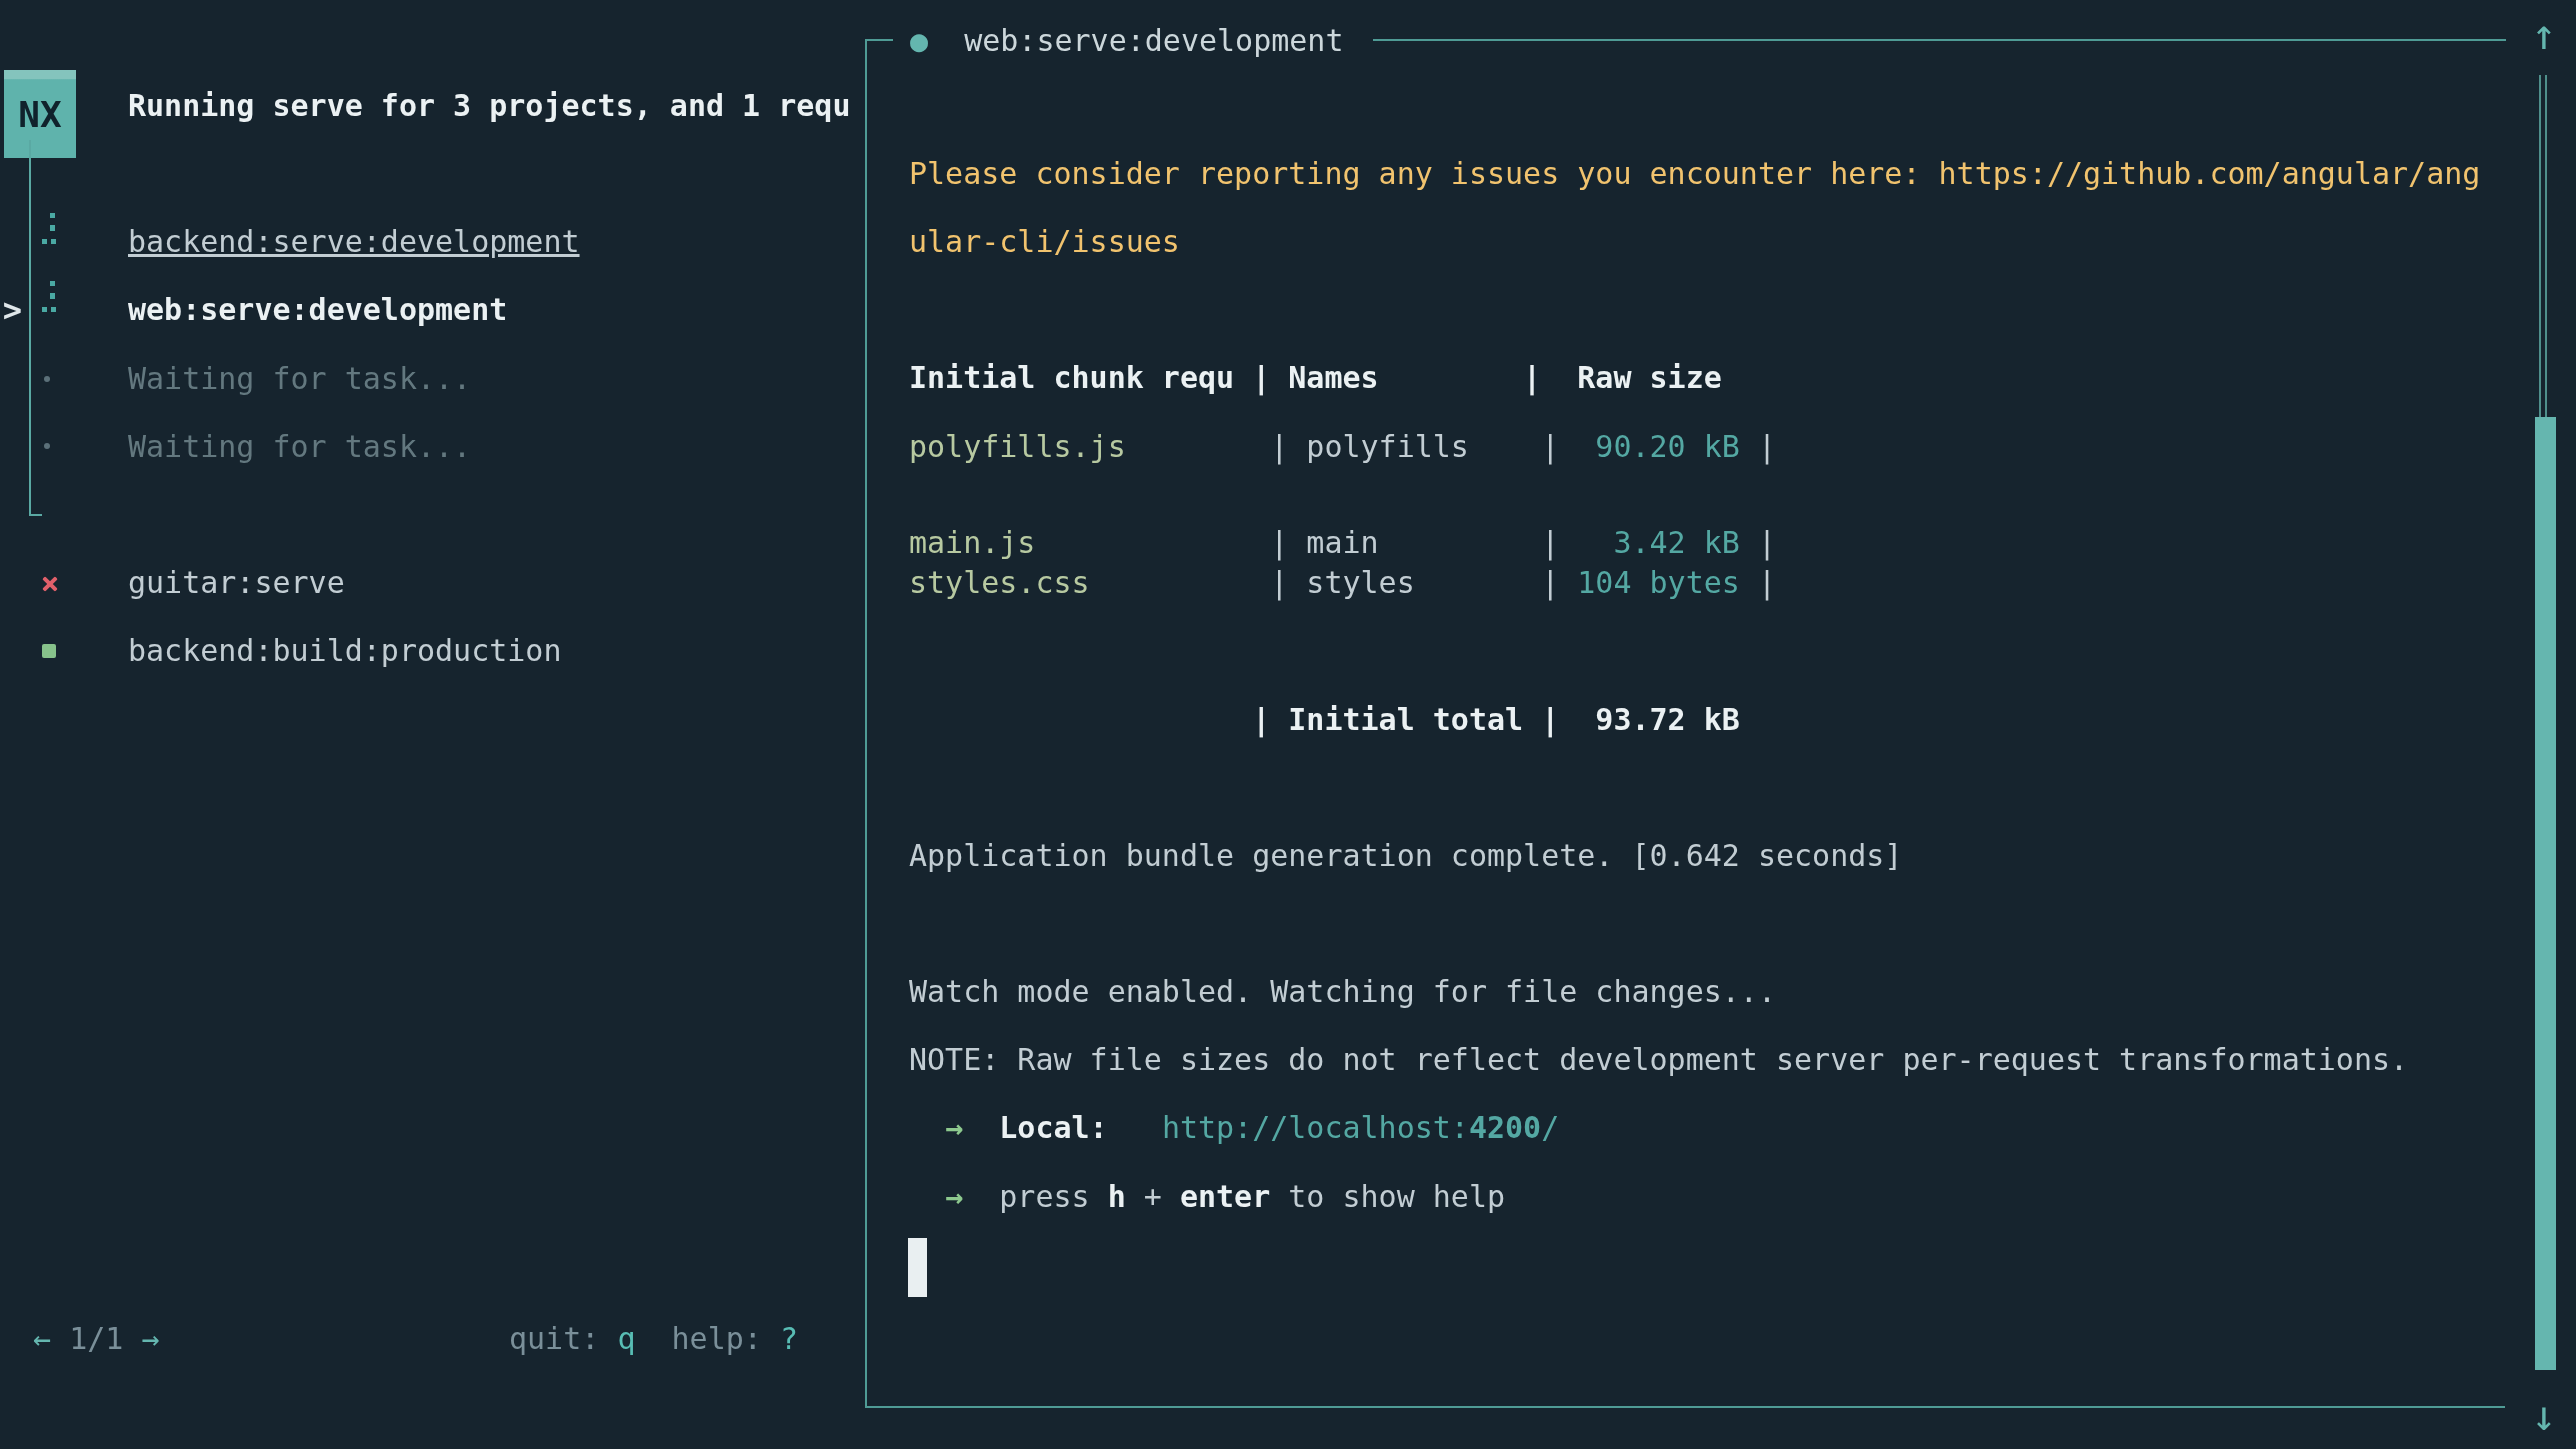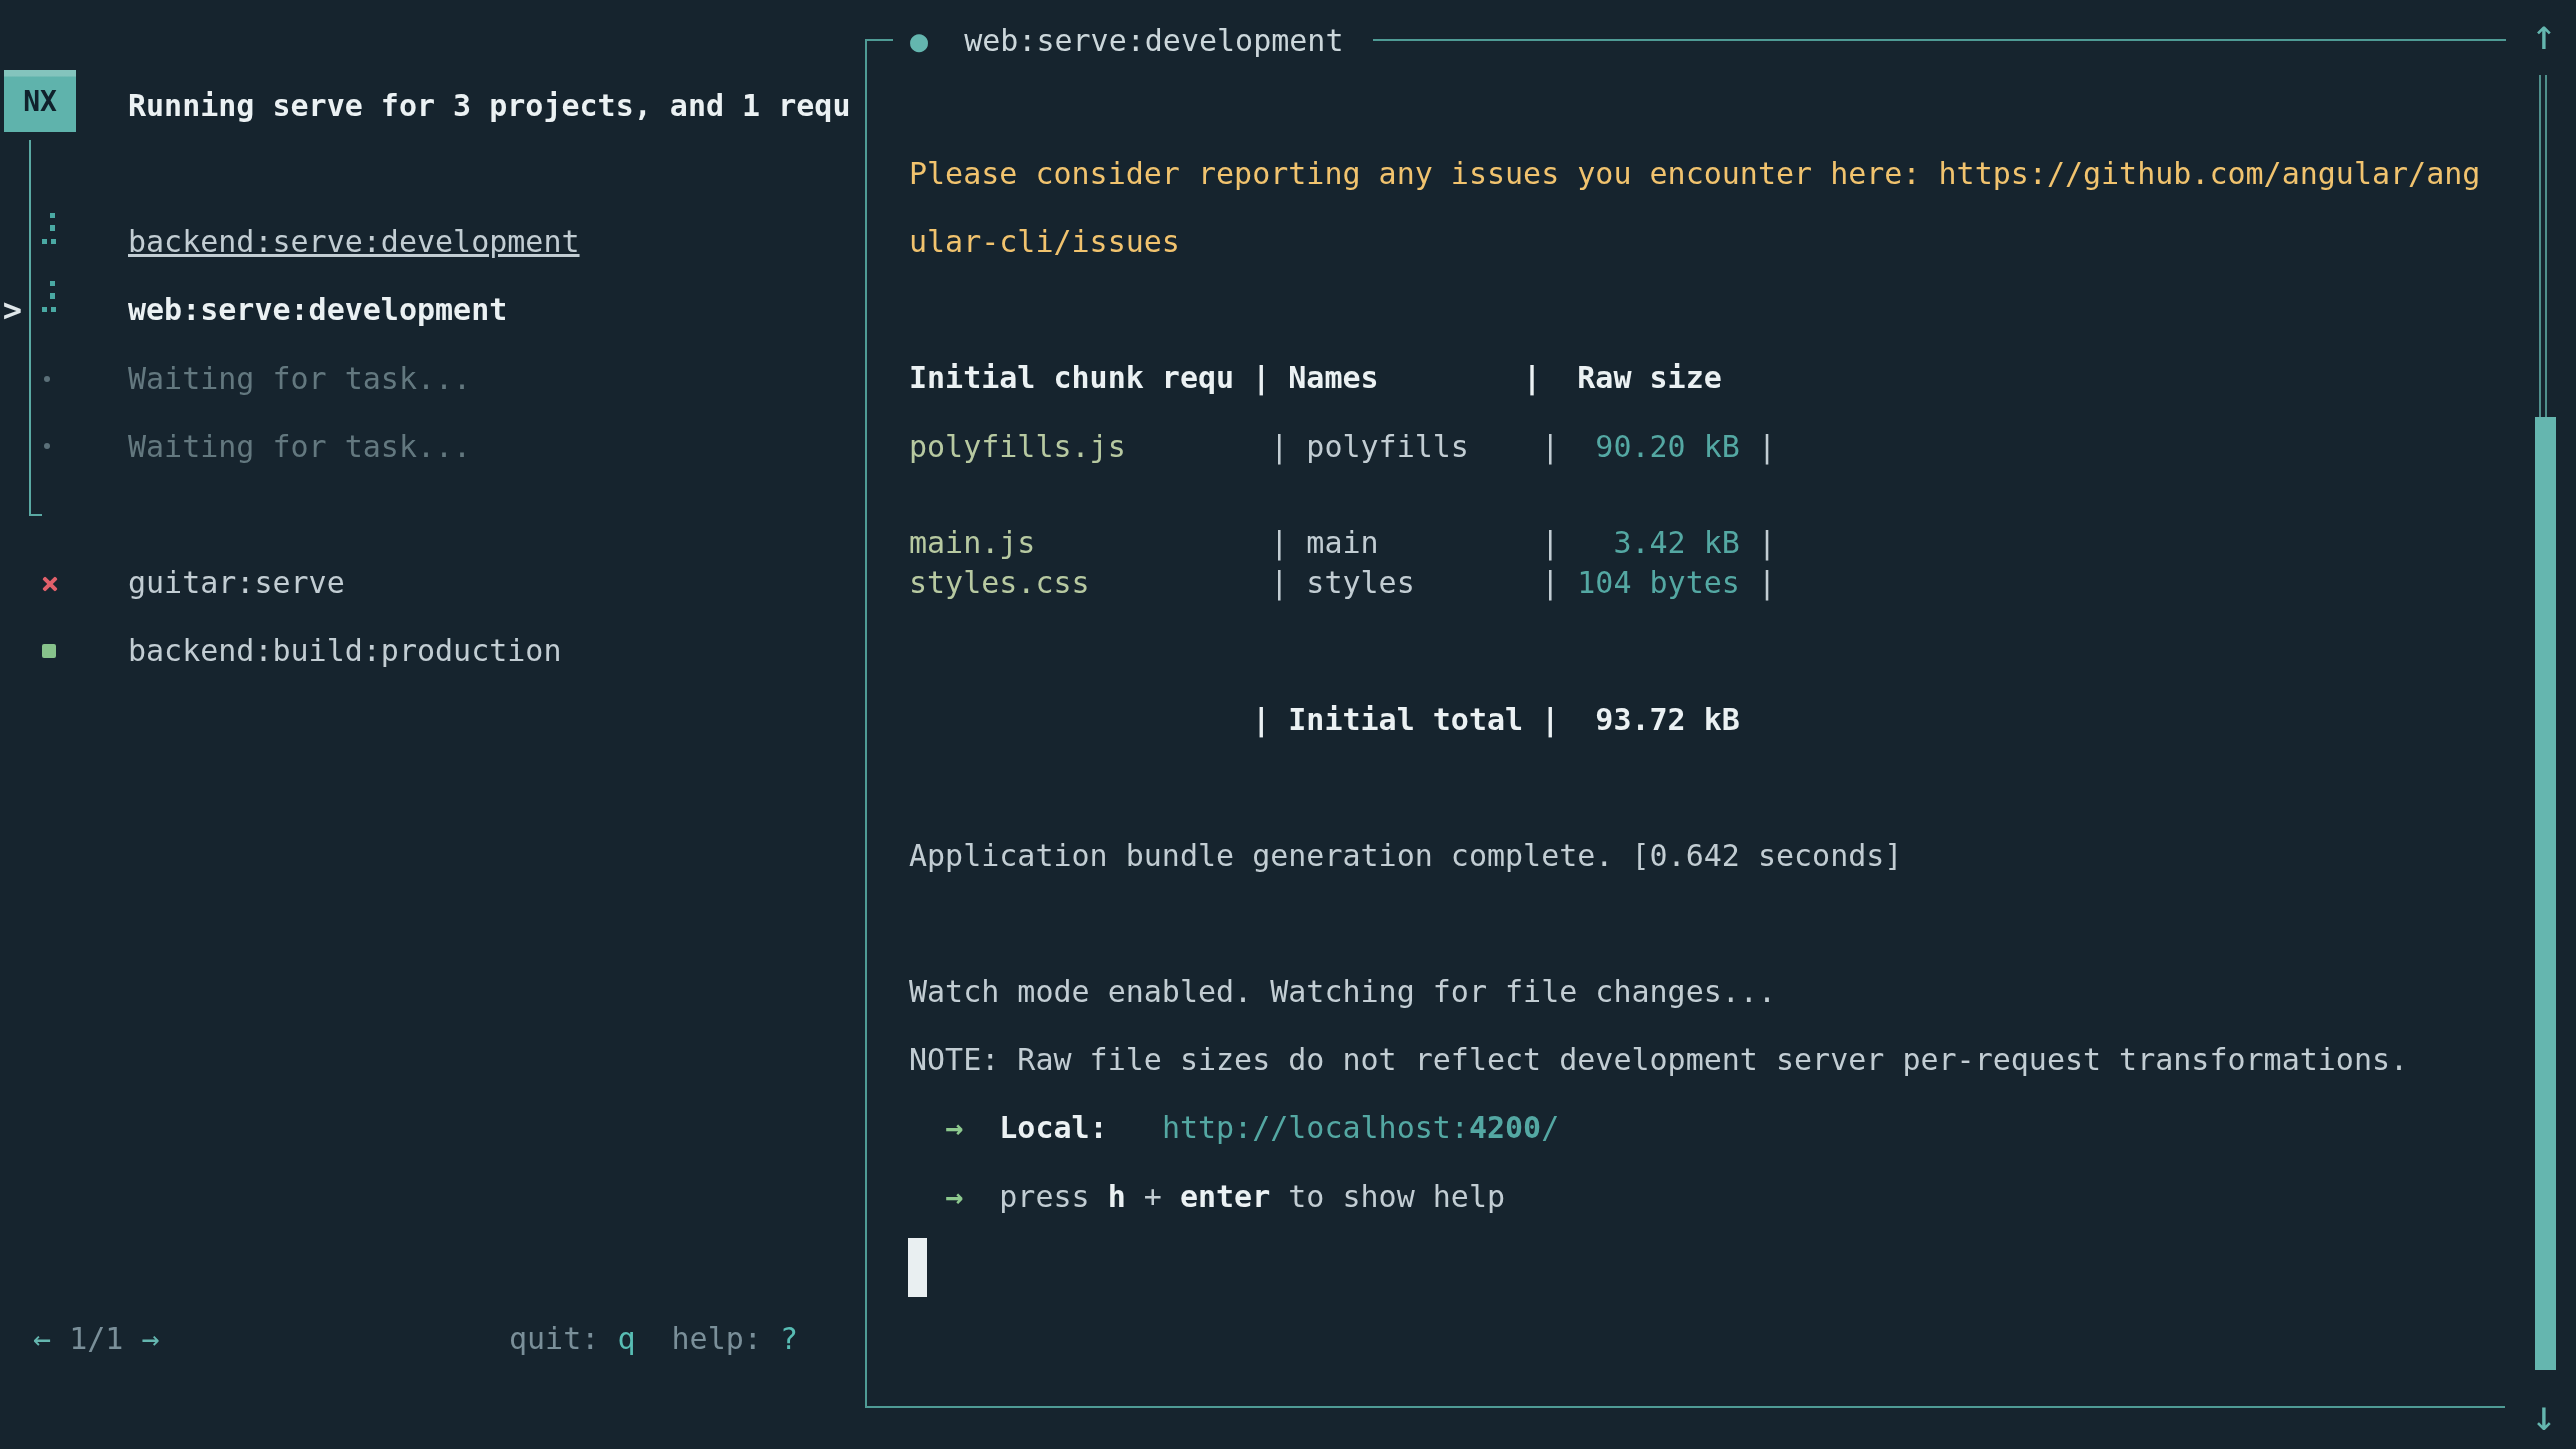--- a/index.html
+++ b/index.html
@@ -14,23 +14,23 @@
   .c-file{color:#b7c9a1;margin-top:48px;}
   .c-teal{color:#54a8a3;}
   .c-tealbold{color:#54a8a3;font-weight:700;}
   .c-green{color:#8dc98e;font-weight:700;}
   .c-dim{color:#63787f;}
   .c-accent{color:#64b6af;}
   .c-key{color:#58bdb4;}
   .c-muted{color:#7a8f99;}
 
   
-  .nx-badge{position:absolute;left:4px;top:70px;width:72px;height:62px;
+  .nx-badge{position:absolute;left:4px;top:70px;width:72px;height:88px;
     background:linear-gradient(180deg,#84c4bd 0%,#84c4bd 10%,#5fb3ac 11%,#5fb3ac 100%);
-    color:#10222c;font-weight:700;font-size:28px;display:flex;align-items:center;justify-content:center;}
+    color:#10222c;font-weight:700;font-size:36px;display:flex;align-items:center;justify-content:center;}
 
   
   .connector-v{position:absolute;left:29px;top:140px;width:2px;height:376px;background:#5aa9a3;}
   .connector-foot{position:absolute;left:29px;top:514px;width:12.7px;height:2px;background:#5aa9a3;}
 
   .sel-arrow{position:absolute;left:2.7px;top:276px;width:34px;height:68px;line-height:68px;
     font-weight:700;font-size:32px;color:#dfe7ea;}
 
   .spinner{position:absolute;left:40px;width:17.4px;height:35px;}
   .spinner .sdot{position:absolute;width:5.4px;height:5.4px;background:#4aa9a3;}

